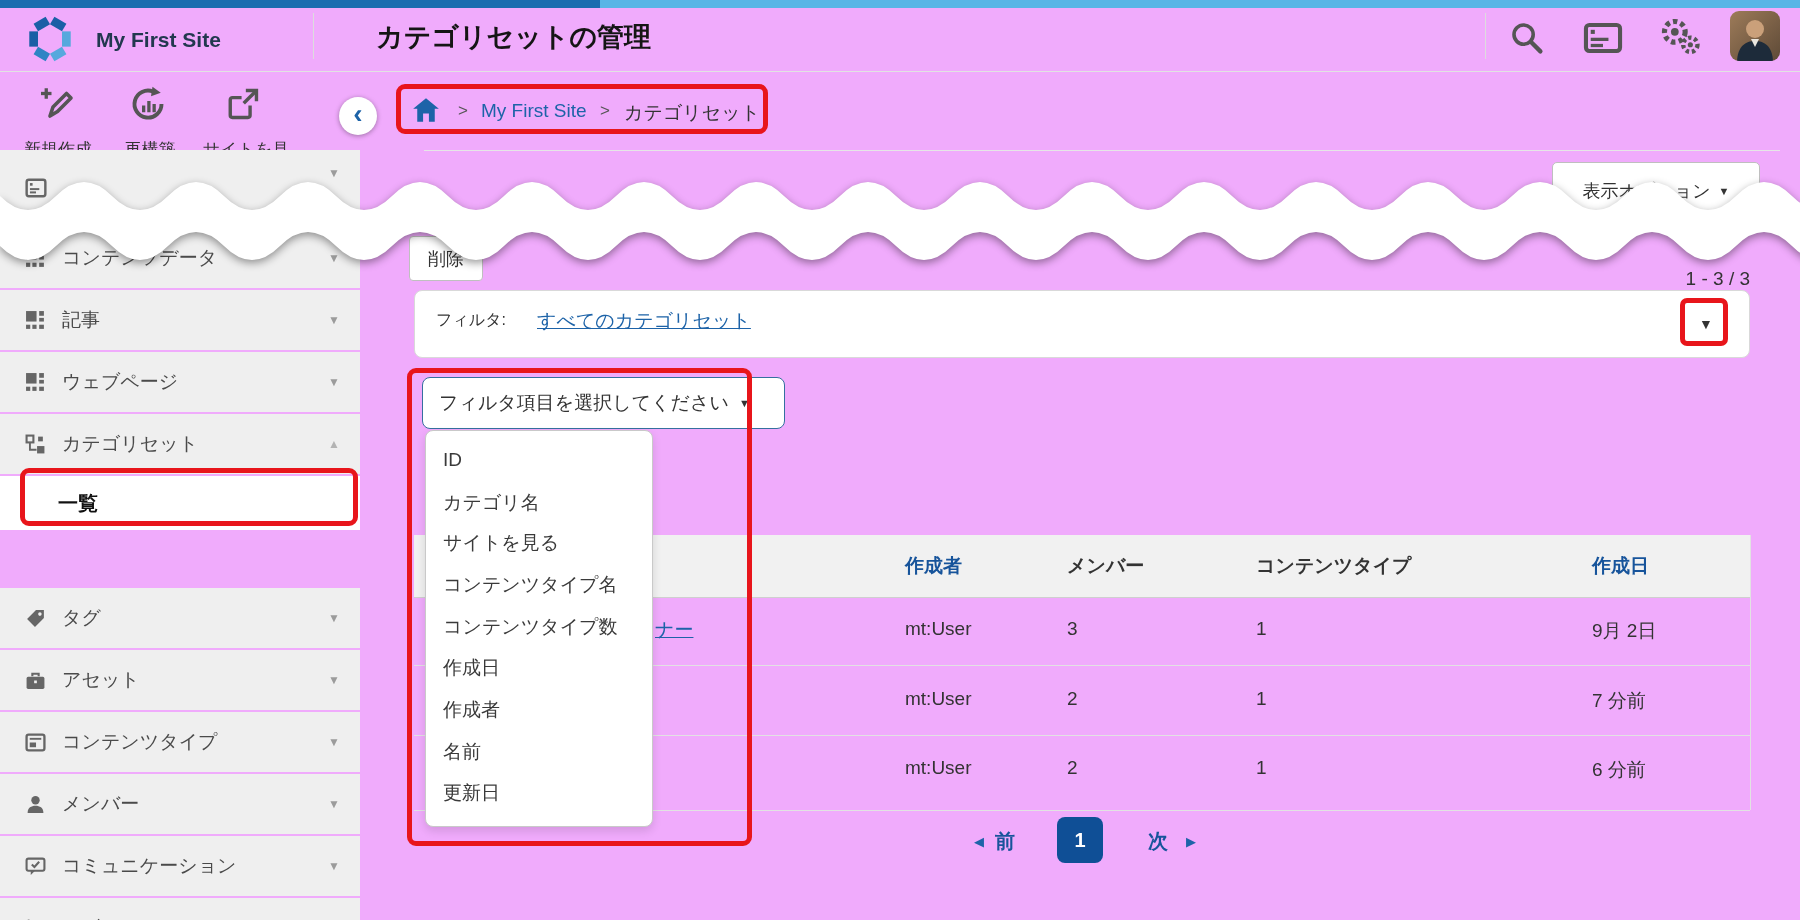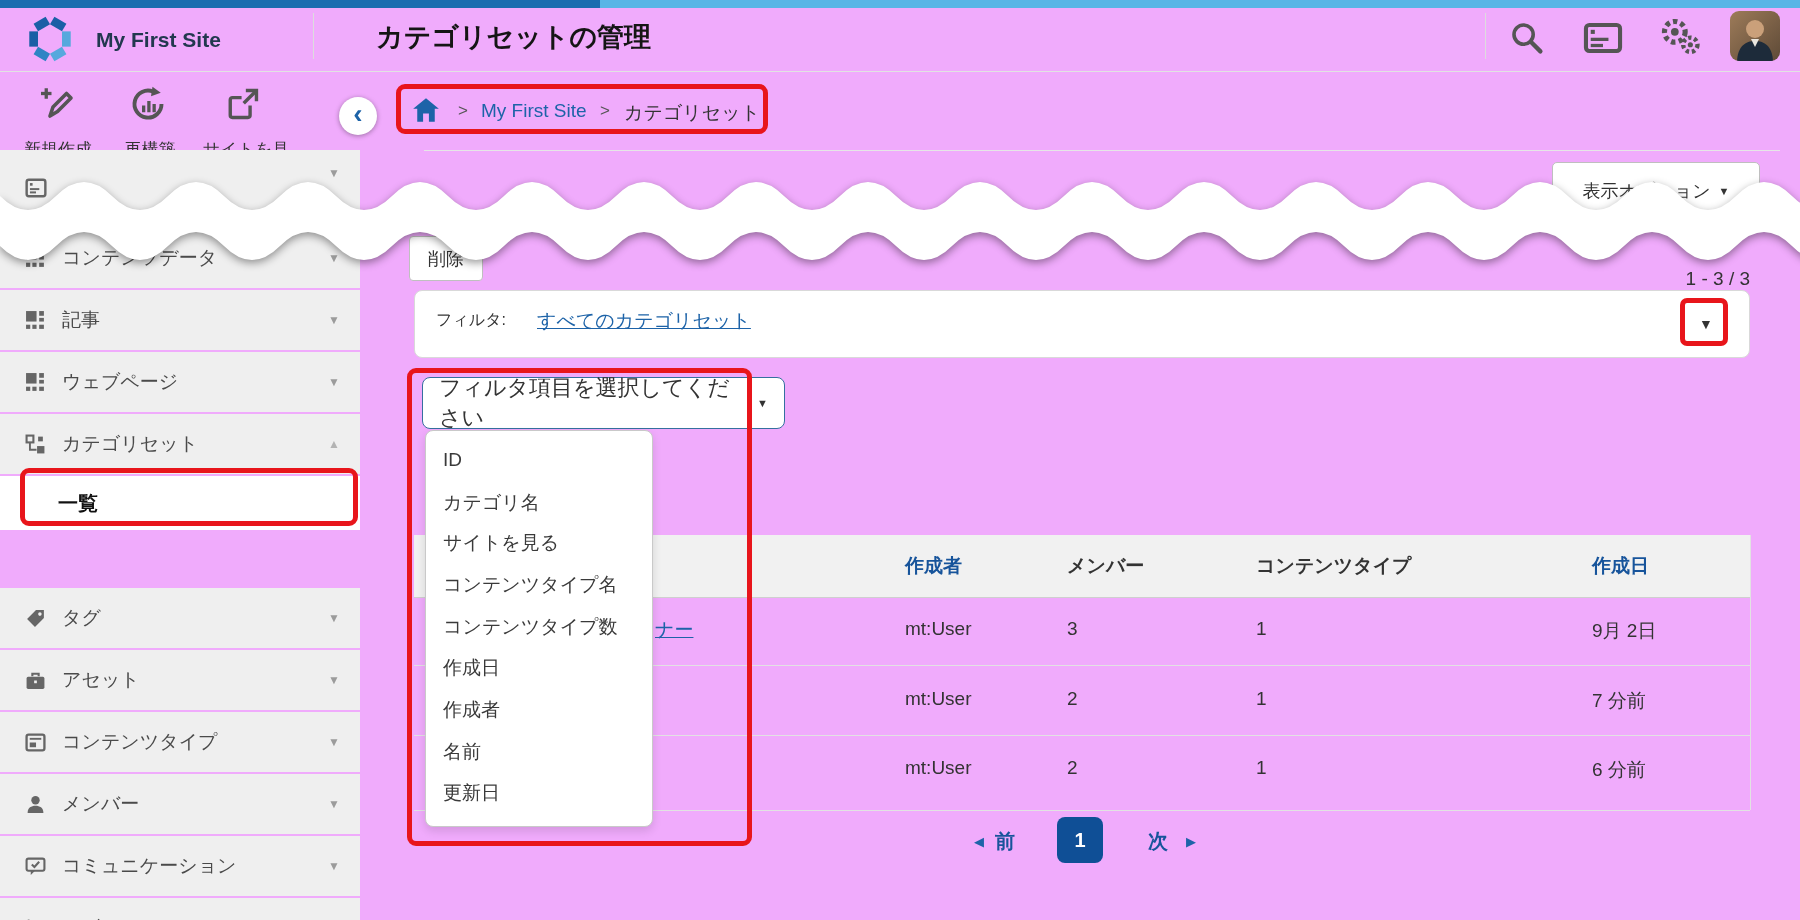--- a/index.html
+++ b/index.html
@@ -291,21 +291,21 @@
   <div class="abs" style="left:1640px;top:268px;width:110px;font-size:19px;color:#333;text-align:right;">1 - 3 / 3</div>
 
   <div class="abs" style="left:414px;top:290px;width:1336px;height:68px;border:1px solid #d9d9d9;border-radius:8px;box-sizing:border-box;background:#fff;"></div>
   <div class="abs" style="left:436px;top:310px;font-size:16px;color:#333;">フィルタ:</div>
   <div class="abs link" style="left:537px;top:308px;font-size:19px;">すべてのカテゴリセット</div>
   <div class="abs" style="left:1688px;top:306px;width:36px;height:36px;display:flex;align-items:center;justify-content:center;cursor:pointer;">
     <span style="font-size:14px;color:#333;">▼</span>
   </div>
 
   <div class="abs" style="left:422px;top:377px;width:363px;height:52px;border:1px solid #35709f;border-radius:8px;background:#fff;box-sizing:border-box;display:flex;align-items:center;padding:0 16px;cursor:pointer;z-index:10;">
-    <span style="font-size:22px;color:#333;">フィルタ項目を選択してください</span>
+    <span style="font-size:19px;color:#333;">フィルタ項目を選択してください</span>
     <span style="font-size:11px;color:#333;margin-left:10px;">▼</span>
   </div>
 
   <div class="abs" style="left:414px;top:535px;width:1336px;height:62px;background:#f1f1f1;"></div>
   <div class="th sort" style="left:905px;top:553px;">作成者</div>
   <div class="th" style="left:1067px;top:553px;">メンバー</div>
   <div class="th" style="left:1256px;top:553px;">コンテンツタイプ</div>
   <div class="th sort" style="left:1592px;top:553px;">作成日</div>
 
   <div class="hline" style="left:414px;top:597px;width:1336px;background:#cfcfcf;"></div>

